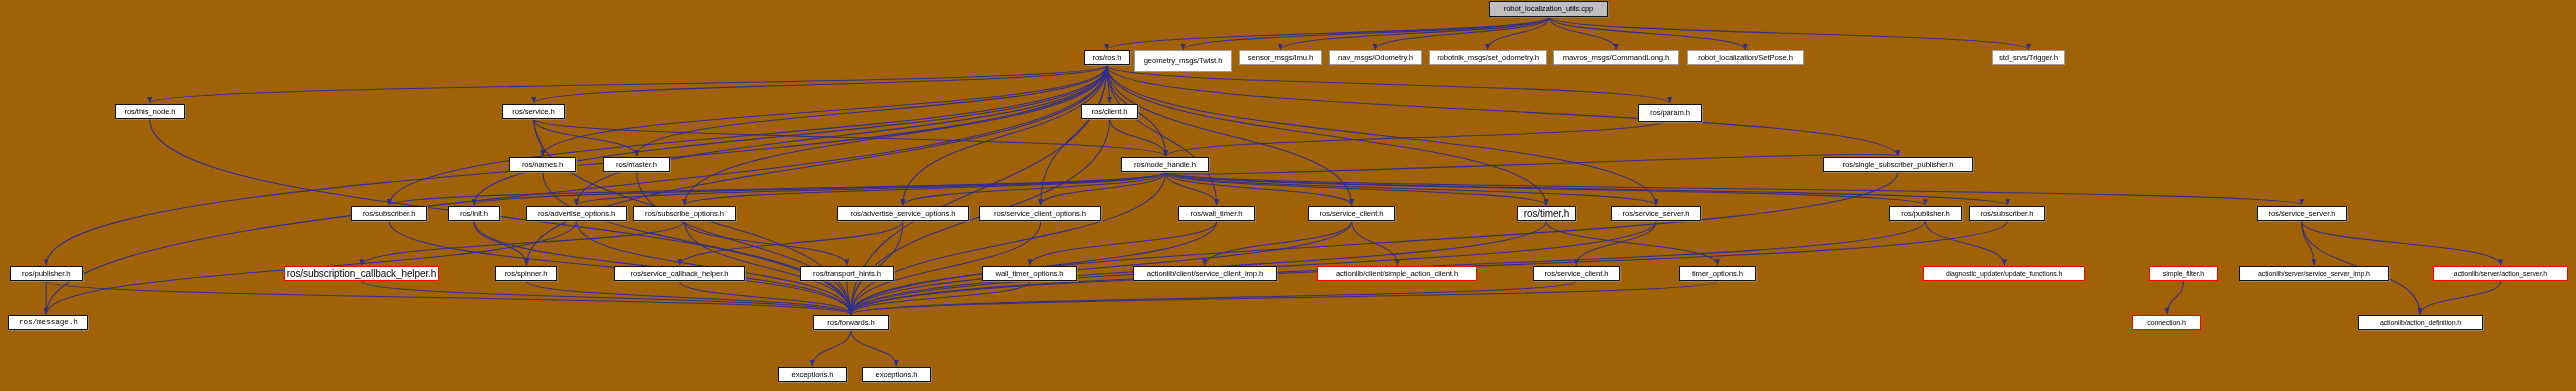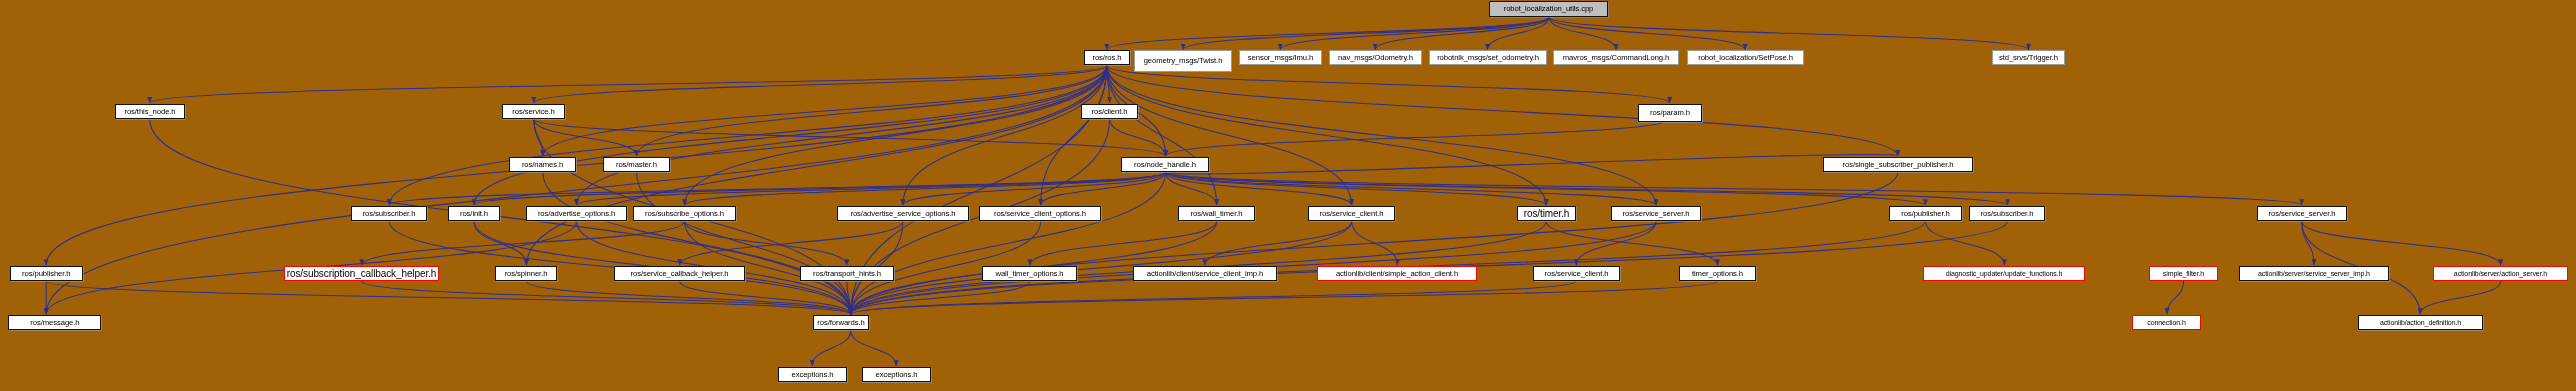--- a/index.html
+++ b/index.html
@@ -258,24 +258,24 @@
       </div>
       <div class="node n-red" style="left: 2149px; top: 266px; width: 69px; height: 15.4px; font-size: 7px;">
         <span class="lbl">simple_filter.h</span>
       </div>
       <div class="node n-solid" style="left: 2239px; top: 266px; width: 150px; height: 15.4px; font-size: 7px;">
         <span class="lbl">actionlib/server/service_server_imp.h</span>
       </div>
       <div class="node n-red" style="left: 2433px; top: 266px; width: 135px; height: 15.4px; font-size: 7px;">
         <span class="lbl">actionlib/server/action_server.h</span>
       </div>
-      <div class="node n-solid" style="left: 8.4px; top: 315px; width: 93px; height: 15.4px; font-size: 7.7px;">
+      <div class="node n-solid" style="left: 8.4px; top: 315px; width: 80px; height: 15.4px; font-size: 7.7px; font-family: Liberation Mono, monospace;">
         <span class="lbl">ros/message.h</span>
       </div>
-      <div class="node n-solid" style="left: 813px; top: 315px; width: 56px; height: 15.4px; font-size: 7.7px;">
+      <div class="node n-solid" style="left: 813px; top: 315px; width: 76px; height: 15.4px; font-size: 7.7px;">
         <span class="lbl">ros/forwards.h</span>
       </div>
       <div class="node n-red" style="left: 2132px; top: 315px; width: 69px; height: 15.4px; font-size: 7px;">
         <span class="lbl">connection.h</span>
       </div>
       <div class="node n-solid" style="left: 2358px; top: 315px; width: 125px; height: 15.4px; font-size: 7px;">
         <span class="lbl">actionlib/action_definition.h</span>
       </div>
       <div class="node n-solid" style="left: 778px; top: 367px; width: 69px; height: 15.4px; font-size: 7.7px;">
         <span class="lbl">exceptions.h</span>

